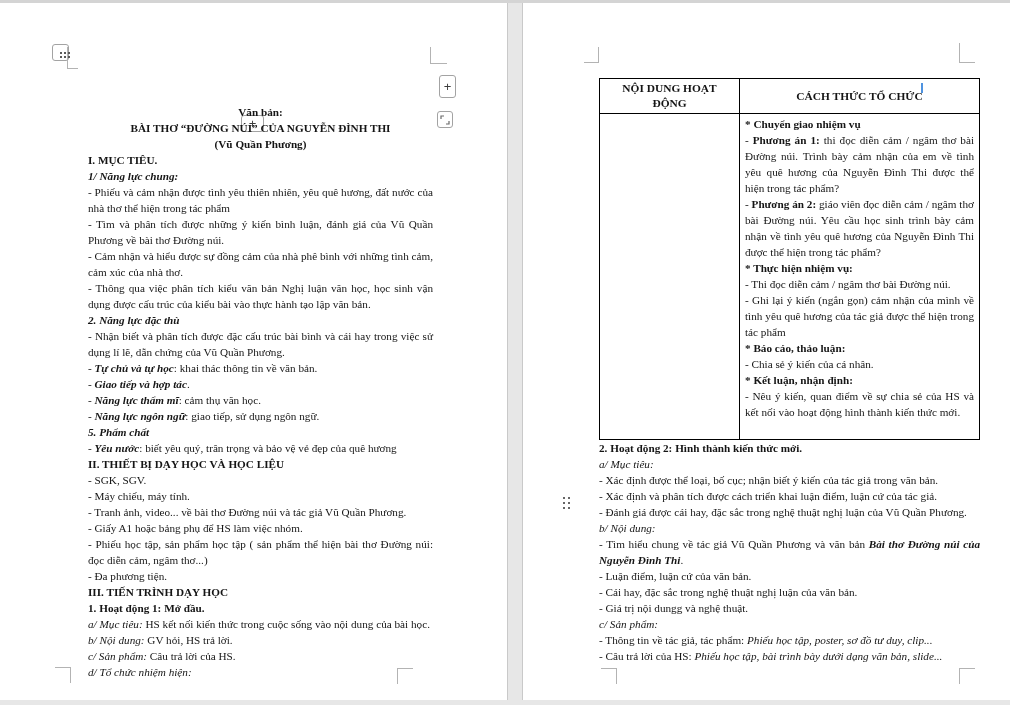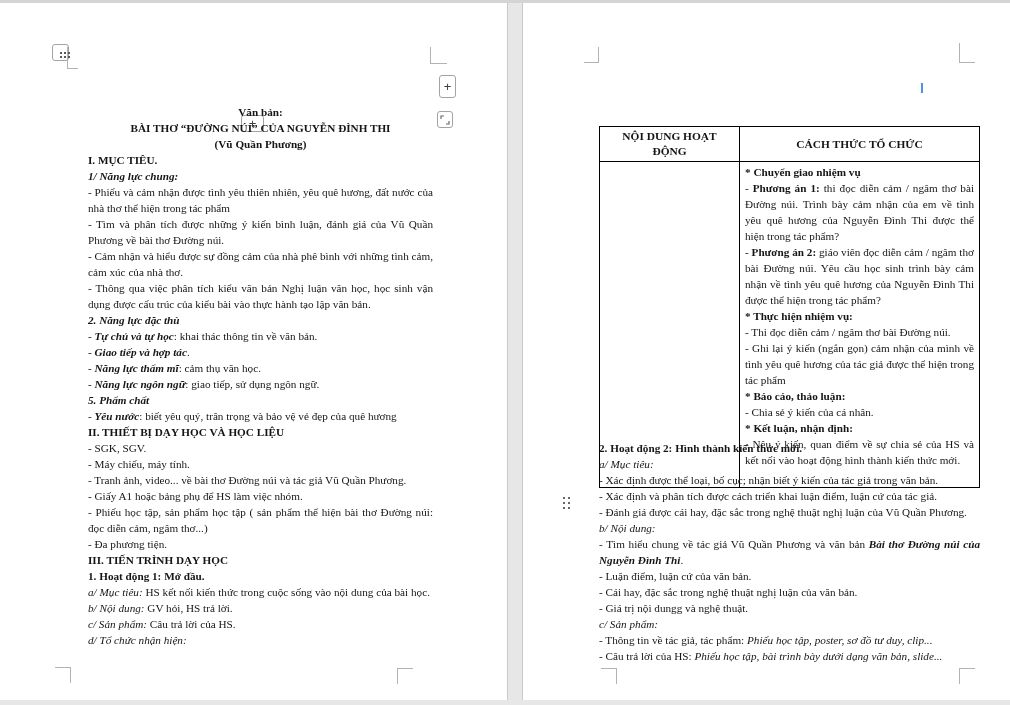--- a/index.html
+++ b/index.html
@@ -16,21 +16,21 @@
   .p1 { left:88px; top:55px; width:345px;margin-top:46px; }
   .p2 { left:76px; top:437px; width:381px; }
   .para { text-align:justify; }
   .para.center { text-align:center; }
   .b  { font-weight:bold; }
   .i  { font-style:italic; }
   .bi { font-weight:bold; font-style:italic; }
 
   
   .activity-table { position:absolute; left:76px; top:75px; width:381px;
-    border-collapse:collapse; table-layout:fixed; font-size:11.2px; line-height:16px;margin-top:48px; }
+    border-collapse:collapse; table-layout:fixed; font-size:11.2px; line-height:16px; }
   .activity-table th, .activity-table td { border:1.5px solid #000; vertical-align:top; }
   .activity-table th { font-weight:bold; text-align:center; vertical-align:middle;
     padding:2px 10px; line-height:15px; font-size:11.4px; }
   .activity-table .col1 { width:140px; }
   .activity-table td { padding:2px 5px 19px 5px; }
   .activity-table .cell-empty { height:300px; }
 
   
   .btn { position:absolute; background:#fff; border:1px solid #a3a3a3; border-radius:3px;
     display:flex; align-items:center; justify-content:center; cursor:pointer;
@@ -102,39 +102,40 @@
         <p class="para center"><span class="b">Văn bản:</span></p>
         <p class="para center"><span class="b">BÀI THƠ “ĐƯỜNG NÚI” CỦA NGUYỄN ĐÌNH THI</span></p>
         <p class="para center"><span class="b">(Vũ Quần Phương)</span></p>
         <p class="para"><span class="b">I. MỤC TIÊU.</span></p>
         <p class="para"><span class="bi">1/ Năng lực  chung:</span></p>
         <p class="para"><span>- Phiếu và cảm nhận được tình yêu thiên nhiên, yêu quê hương, đất nước của nhà thơ thể hiện trong tác phẩm</span></p>
         <p class="para"><span>- Tìm và phân tích được những ý kiến bình luận, đánh giá của Vũ Quần Phương về bài thơ Đường núi.</span></p>
         <p class="para"><span>- Cảm nhận và hiểu được sự đồng cảm của nhà phê bình với những tình cảm, cảm xúc của nhà thơ.</span></p>
         <p class="para"><span>- Thông qua việc phân tích kiểu văn bản Nghị luận văn học, học sinh vận dụng được cấu trúc của kiểu bài vào thực hành tạo lập văn bản.</span></p>
         <p class="para"><span class="bi">2. Năng lực đặc thù</span></p>
+        <p class="para"><span>- Nhận biết và phân tích được đặc cấu trúc bài bình và cái hay trong việc sử dụng lí lẽ, dẫn chứng của Vũ Quần Phương.</span></p>
         <p class="para"><span>- </span><span class="bi">Tự chủ và tự học</span><span>: khai thác thông tin về văn bản.</span></p>
         <p class="para"><span>- </span><span class="bi">Giao tiếp và hợp tác</span><span>.</span></p>
         <p class="para"><span>- </span><span class="bi">Năng lực thẩm mĩ</span><span>: cảm thụ văn học.</span></p>
         <p class="para"><span>- </span><span class="bi">Năng lực ngôn ngữ</span><span>: giao tiếp, sử dụng ngôn ngữ.</span></p>
         <p class="para"><span class="bi">5. Phẩm chất</span></p>
         <p class="para"><span>- </span><span class="bi">Yêu nước</span><span>: biết yêu quý, trân trọng và bảo vệ vẻ đẹp của quê hương</span></p>
         <p class="para"><span class="b">II. THIẾT BỊ DẠY HỌC VÀ HỌC LIỆU</span></p>
         <p class="para"><span>- SGK, SGV.</span></p>
         <p class="para"><span>- Máy chiếu, máy tính.</span></p>
         <p class="para"><span>- Tranh ảnh, video... về bài thơ Đường núi và tác giả Vũ Quần Phương.</span></p>
         <p class="para"><span>- Giấy A1 hoặc bảng phụ để HS làm việc nhóm.</span></p>
         <p class="para"><span>- Phiếu học tập, sản phẩm học tập ( sản phẩm thể hiện bài thơ Đường núi: đọc diễn cảm, ngâm thơ...)</span></p>
         <p class="para"><span>- Đa phương tiện.</span></p>
         <p class="para"><span class="b">III. TIẾN TRÌNH DẠY HỌC</span></p>
         <p class="para"><span class="b">1. Hoạt động 1: Mở đầu.</span></p>
         <p class="para"><span class="i">a/ Mục tiêu: </span><span>HS kết nối kiến thức trong cuộc sống vào nội dung của bài học.</span></p>
         <p class="para"><span class="i">b/ Nội dung: </span><span>GV hỏi, HS trả lời.</span></p>
         <p class="para"><span class="i">c/ Sản phẩm: </span><span>Câu trả lời của HS.</span></p>
-        <p class="para"><span class="i">d/ Tổ chức nhận hiện:</span></p>
+        <p class="para"><span class="i">d/ Tổ chức nhiệm hiện:</span></p>
       </div>
   </div>
 
   <div class="page page-right">
     <div class="mark m2a-h"></div>
     <div class="mark m2a-v"></div>
     <div class="mark m2b-v"></div>
     <div class="mark m2b-h"></div>
     <div class="mark m2c-h"></div>
     <div class="mark m2c-v"></div>

